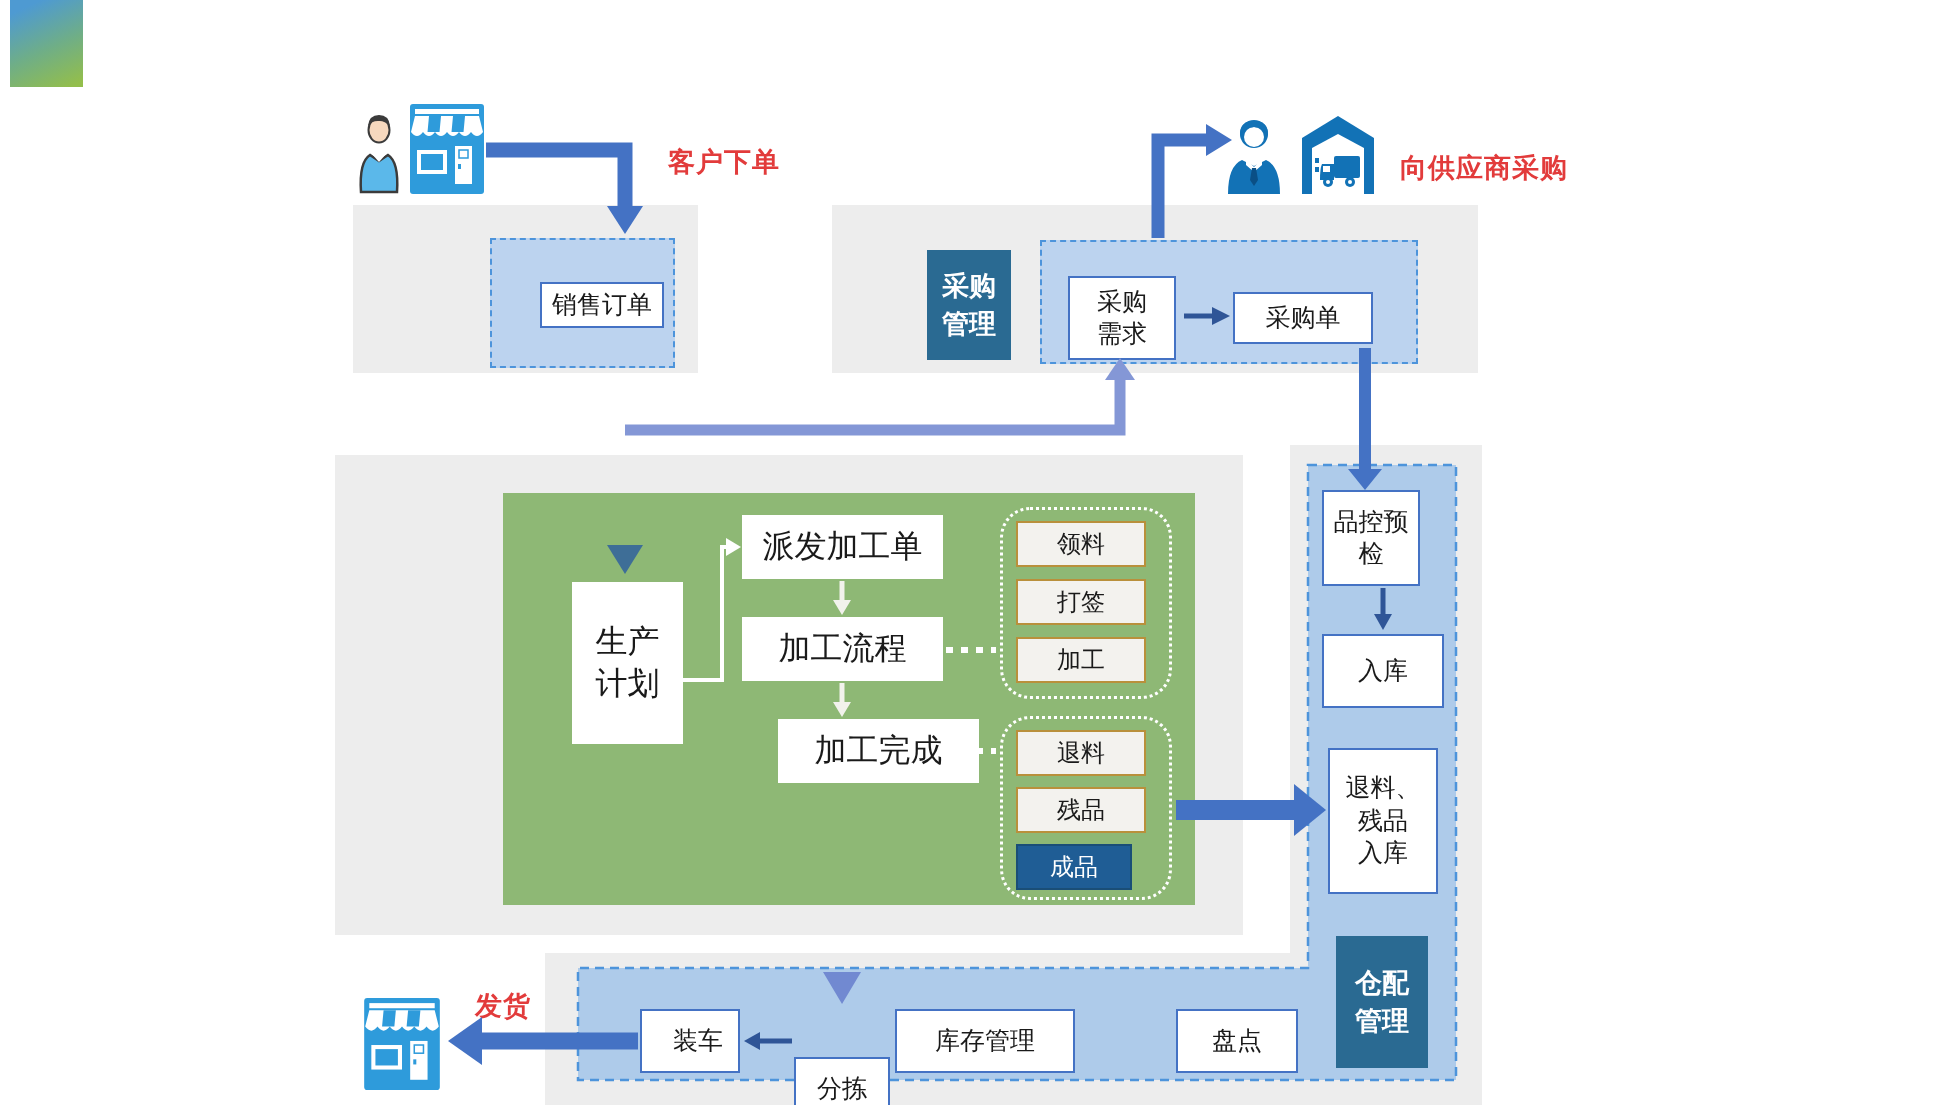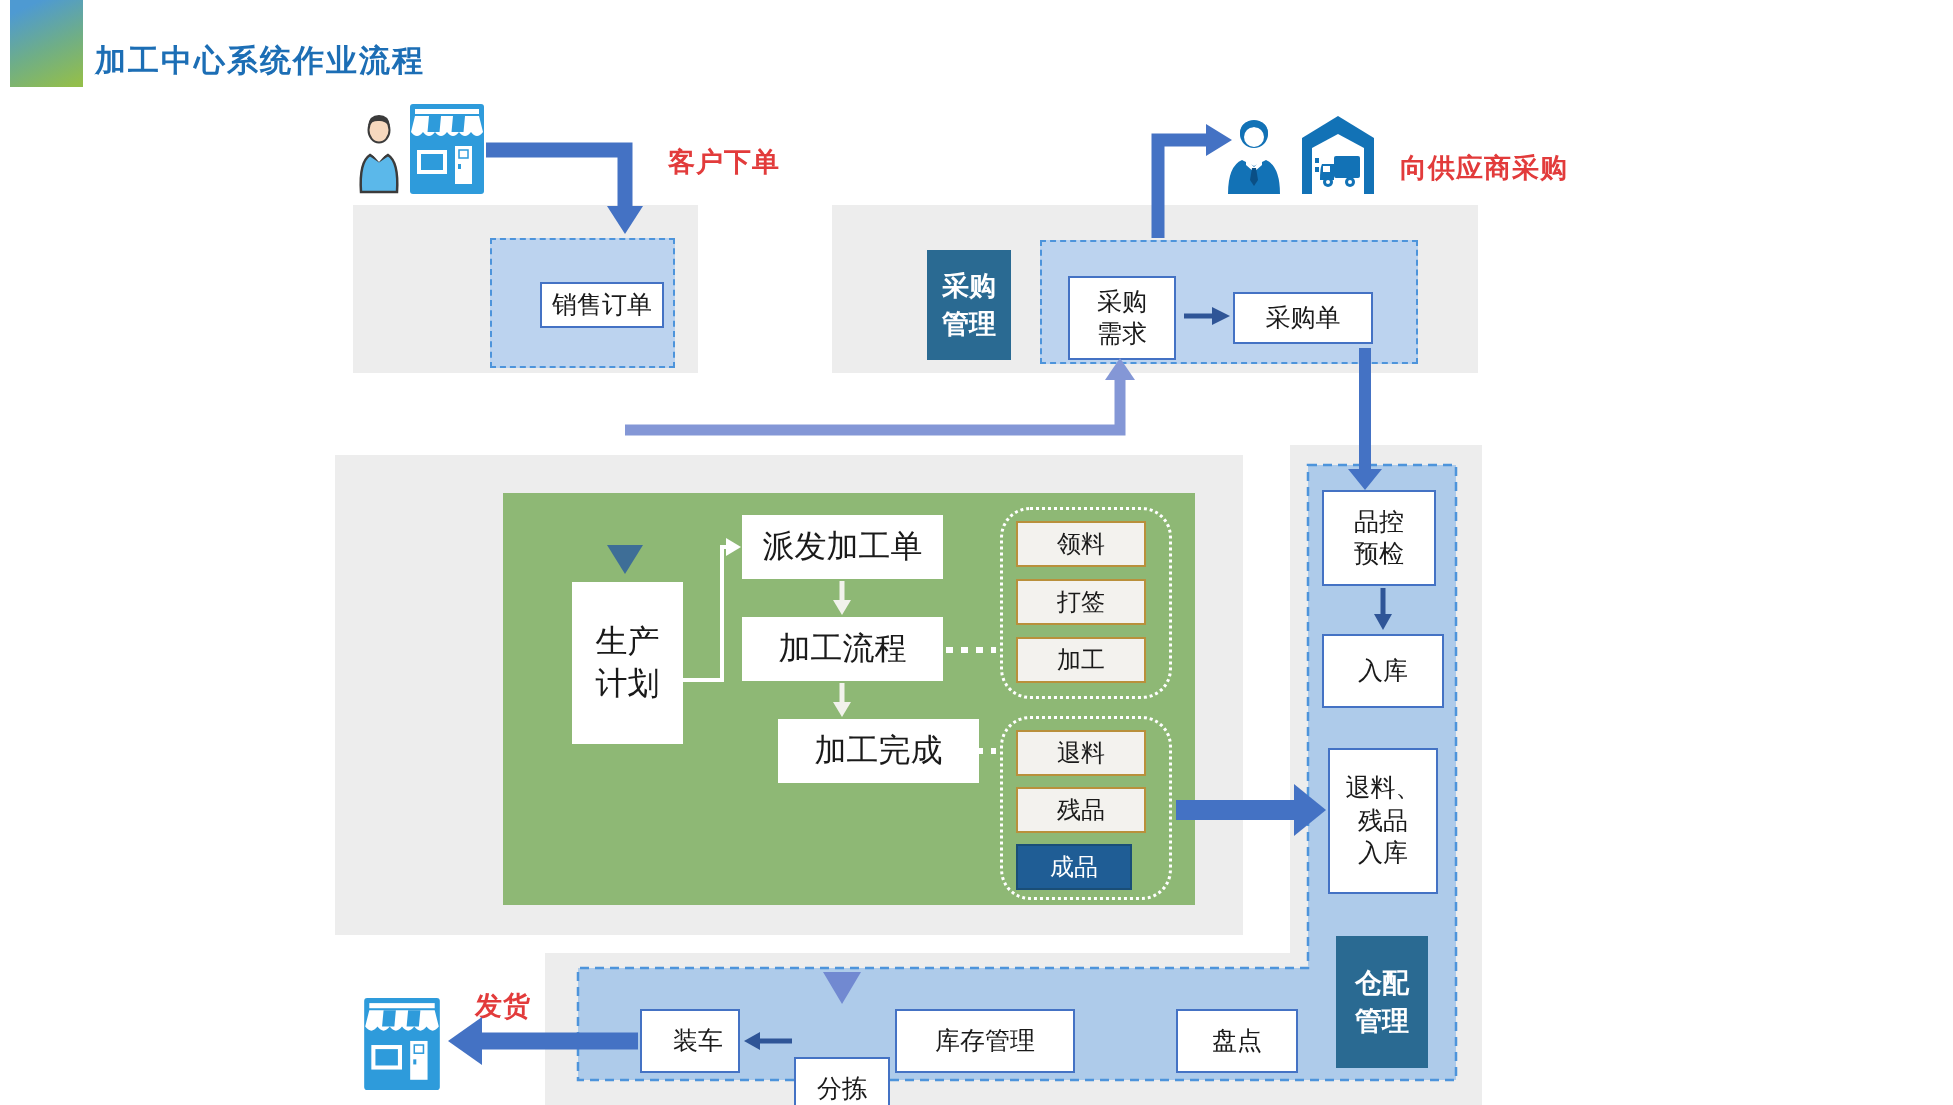--- a/index.html
+++ b/index.html
@@ -29,21 +29,20 @@
   .preline{white-space:pre-line;}
   svg{display:block;}
   .layer{pointer-events:none;}
 </style>
 </head>
 <body>
 
 <div class="stage">
 
   <div class="abs gradsq" style="left:10px;top:0;width:73px;height:87px;"></div>
-  <div class="abs title" style="left:95px;top:40px;">加工中心系统作业流程</div>
 
   <div class="abs gray" style="left:353px;top:205px;width:345px;height:168px;"></div>
   <div class="abs gray" style="left:832px;top:205px;width:646px;height:168px;"></div>
   <div class="abs gray" style="left:335px;top:455px;width:908px;height:480px;"></div>
   <div class="abs gray" style="left:1290px;top:445px;width:192px;height:660px;"></div>
   <div class="abs gray" style="left:545px;top:953px;width:937px;height:152px;"></div>
 
   <svg class="abs layer" style="left:0;top:0;" width="1953" height="1105">
     <polygon points="1308,465 1456,465 1456,1080 578,1080 578,968 1308,968" fill="#aecbea" stroke="#4d94db" stroke-width="2.5" stroke-dasharray="9 6"></polygon>
   </svg>
@@ -68,21 +67,21 @@
   <div class="abs dotgroup" style="left:1000px;top:507px;width:172px;height:192px;"></div>
   <div class="abs tanbox" style="left:1016px;top:521px;width:130px;height:46px;">领料</div>
   <div class="abs tanbox" style="left:1016px;top:579px;width:130px;height:46px;">打签</div>
   <div class="abs tanbox" style="left:1016px;top:637px;width:130px;height:46px;">加工</div>
 
   <div class="abs dotgroup" style="left:1000px;top:716px;width:172px;height:184px;"></div>
   <div class="abs tanbox" style="left:1016px;top:730px;width:130px;height:46px;">退料</div>
   <div class="abs tanbox" style="left:1016px;top:787px;width:130px;height:46px;">残品</div>
   <div class="abs tanbox finished" style="left:1016px;top:844px;width:116px;height:46px;">成品</div>
 
-  <div class="abs wbox" style="left:1322px;top:490px;width:114px;height:96px;padding:0 18px;">品控预检</div>
+  <div class="abs wbox" style="left:1322px;top:490px;width:98px;height:96px;padding:0 6px;">品控预检</div>
   <div class="abs wbox" style="left:1322px;top:634px;width:122px;height:74px;">入库</div>
   <div class="abs wbox preline" style="left:1328px;top:748px;width:110px;height:146px;">退料、
 残品
 入库</div>
   <div class="abs label" style="left:1336px;top:936px;width:92px;height:132px;">
       <span class="w2">仓配管理</span>
     </div>
 
   <div class="abs wbox" style="left:640px;top:1009px;width:100px;height:64px;padding-left:16px;">装车</div>
   <div class="abs wbox" style="left:794px;top:1009px;width:96px;height:64px;margin-top:48px;">分拣</div>

